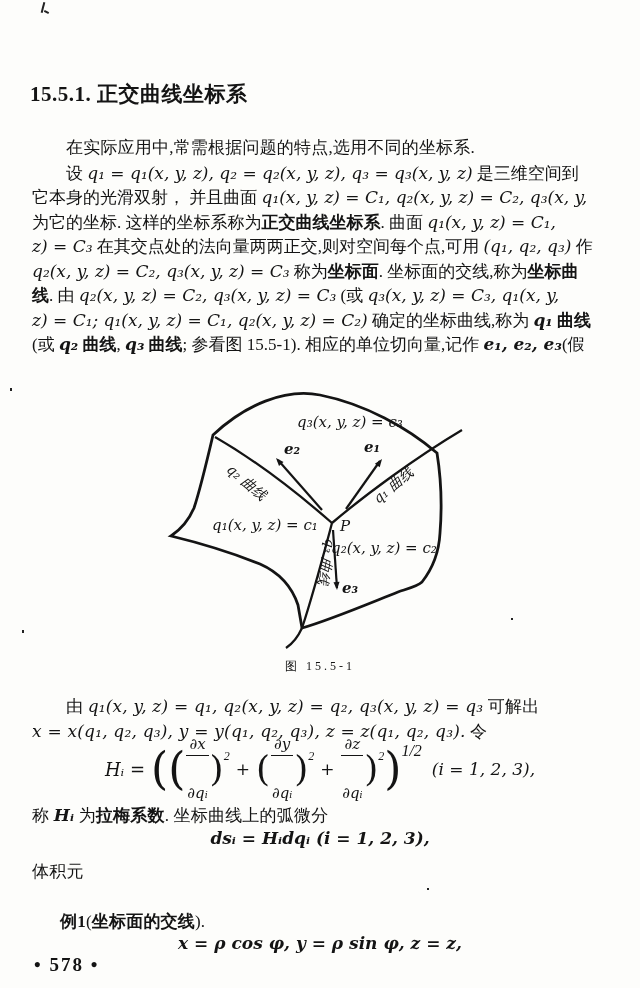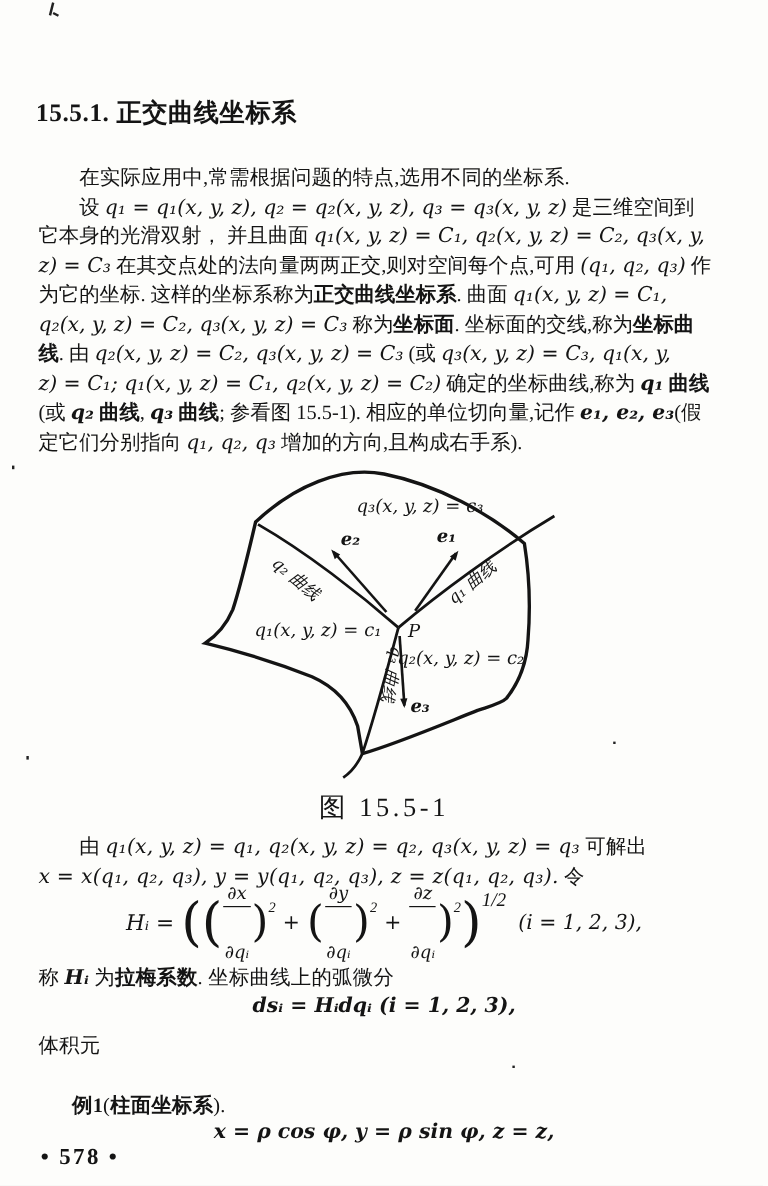--- a/index.html
+++ b/index.html
@@ -29,21 +29,21 @@
   .frac { display:inline-flex; flex-direction:column; align-items:center; font-size:15px; line-height:1.15; margin:0 1px; }
   .frac .num { border-bottom:1.4px solid #141414; padding:0 3px 1px; }
   .frac .den { padding-top:1px;margin-top:28px; }
   .bp  { font-size:36px; font-weight:400; line-height:40px; font-family:"DejaVu Serif",serif; }
   .bp2 { font-size:44px; font-weight:400; line-height:46px; font-family:"DejaVu Serif",serif; }
   .sup { font-size:12px; position:relative; top:-13px; font-style:italic; }
   .sup2{ font-size:16px; position:relative; top:-18px; font-style:italic; }
   .semib { font-weight:600; }
 
   .fig-caption { position:absolute; top:658px; left:150px; width:340px; text-align:center;
-                 font-size:22px; letter-spacing:3px; }
+                 font-size:12px; letter-spacing:3px; }
 
   .pagenum { position:absolute; top:954px; left:34px; font-size:19px; font-weight:bold; letter-spacing:2px; }
 
   svg text { font-family:"DejaVu Serif","Liberation Serif",serif; }
   .spk { position:absolute; background:#222; }
 </style>
 </head>
 <body>
 
 <div class="page">
@@ -59,27 +59,26 @@
   <div class="heading">
     <span>15.5.1.</span>
     <span>正交曲线坐标系</span>
   </div>
 
   <div class="bodyline indent" style="top:136px;">在实际应用中,常需根据问题的特点,选用不同的坐标系.</div>
 
   <div class="para" style="top:161px;">
     <div style="padding-left:34px;"><span>设 </span><span class="m">q₁ = q₁(x, y, z),  q₂ = q₂(x, y, z),  q₃ = q₃(x, y, z)</span><span> 是三维空间到</span></div>
     <div><span>它本身的光滑双射， 并且曲面 </span><span class="m">q₁(x, y, z) = C₁,  q₂(x, y, z) = C₂,  q₃(x, y,</span></div>
+    <div><span>为它的坐标.  这样的坐标系称为</span><span class="b">正交曲线坐标系</span><span>.  曲面 </span><span class="m">q₁(x, y, z) = C₁,</span></div>
     <div><span class="m">z) = C₃</span><span> 在其交点处的法向量两两正交,则对空间每个点,可用 </span><span class="m">(q₁, q₂, q₃)</span><span> 作</span></div>
-    <div><span>为它的坐标.  这样的坐标系称为</span><span class="b">正交曲线坐标系</span><span>.  曲面 </span><span class="m">q₁(x, y, z) = C₁,</span></div>
     <div><span class="m">q₂(x, y, z) = C₂,  q₃(x, y, z) = C₃</span><span> 称为</span><span class="b">坐标面</span><span>.  坐标面的交线,称为</span><span class="b">坐标曲</span></div>
     <div><span class="b">线</span><span>. 由 </span><span class="m">q₂(x, y, z) = C₂,  q₃(x, y, z) = C₃</span><span> (或 </span><span class="m">q₃(x, y, z) = C₃,  q₁(x, y,</span></div>
     <div><span class="m">z) = C₁;  q₁(x, y, z) = C₁,  q₂(x, y, z) = C₂)</span><span> 确定的坐标曲线,称为 </span><span class="mb">q₁</span><span> </span><span class="b">曲线</span></div>
     <div><span>(或 </span><span class="mb">q₂</span><span> </span><span class="b">曲线</span><span>, </span><span class="mb">q₃</span><span> </span><span class="b">曲线</span><span>; 参看图 15.5-1).  相应的单位切向量,记作 </span><span class="mb">e₁, e₂, e₃</span><span>(假</span></div>
-    <div><span>定它们分别指向 </span><span class="m">q₁, q₂, q₃</span><span> 增加的方向,且构成右手系).</span></div>
   </div>
 
   <svg style="position:absolute;left:150px;top:390px;" width="360" height="268" viewBox="0 0 360 268" fill="none" stroke="#141414">
 
     <path stroke-width="2.8" stroke-linejoin="miter" d="
       M 63 45
       C 56 75, 50 100, 44 118
       C 38 132, 30 140, 21 146
       C 50 153, 85 164, 110 174
       C 128 182, 141 194, 148 215
@@ -154,21 +153,21 @@
 
   <div class="bodyline" style="top:803px;"><span>称 </span><span class="mb">Hᵢ</span><span> 为</span><span class="b">拉梅系数</span><span>.  坐标曲线上的弧微分</span></div>
 
   <div class="formula" style="top:828px;">
     <span class="m semib">dsᵢ = Hᵢdqᵢ  (i = 1, 2, 3),</span>
   </div>
 
   <div class="bodyline" style="top:860px;"><span>体积元</span></div>
 
 
-  <div class="bodyline" style="top:910px;left:60px;"><span class="b">例1</span><span>(</span><span class="b">柱面坐标系</span><span>).</span></div>
+  <div class="bodyline" style="top:910px;left:60px;"><span class="b">例1</span><span>(</span><span class="b">坐标面的交线</span><span>).</span></div>
 
   <div class="formula" style="top:933px;">
     <span class="m semib">x = ρ cos φ,  y = ρ sin φ,  z = z,</span>
   </div>
 
   <div class="pagenum">• 578 •</div>
 
 </div>
 
 </body></html>

